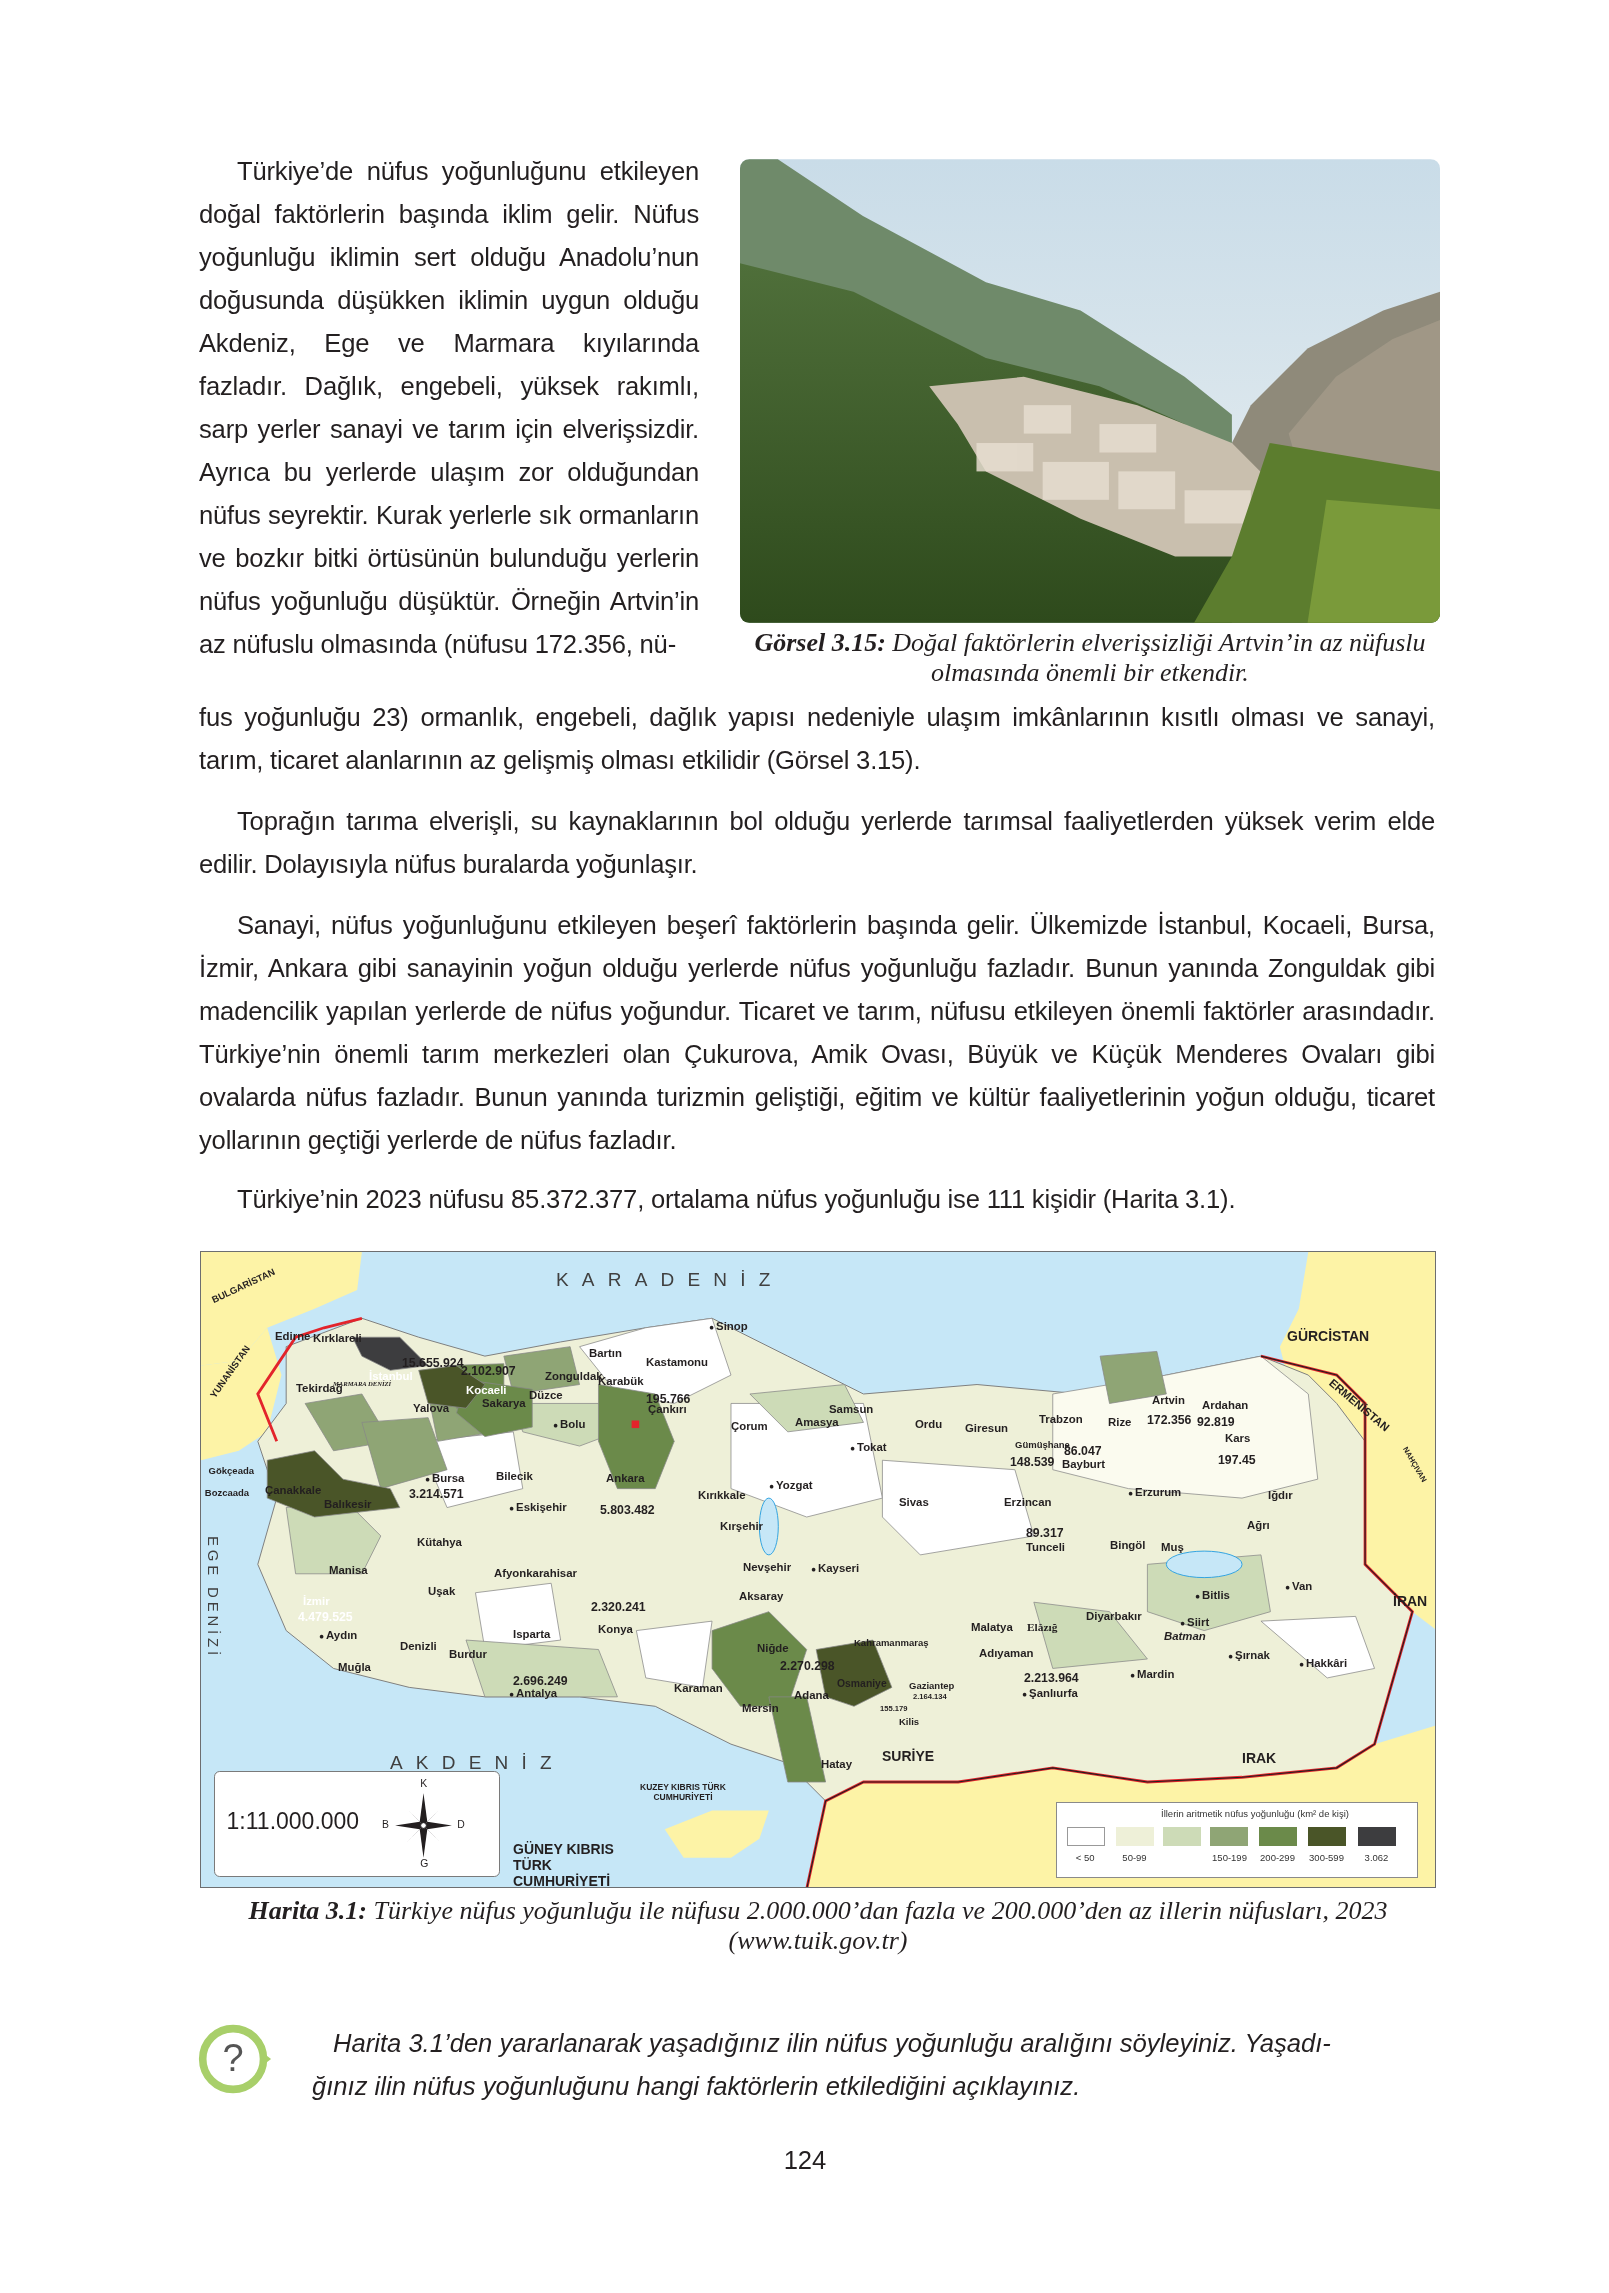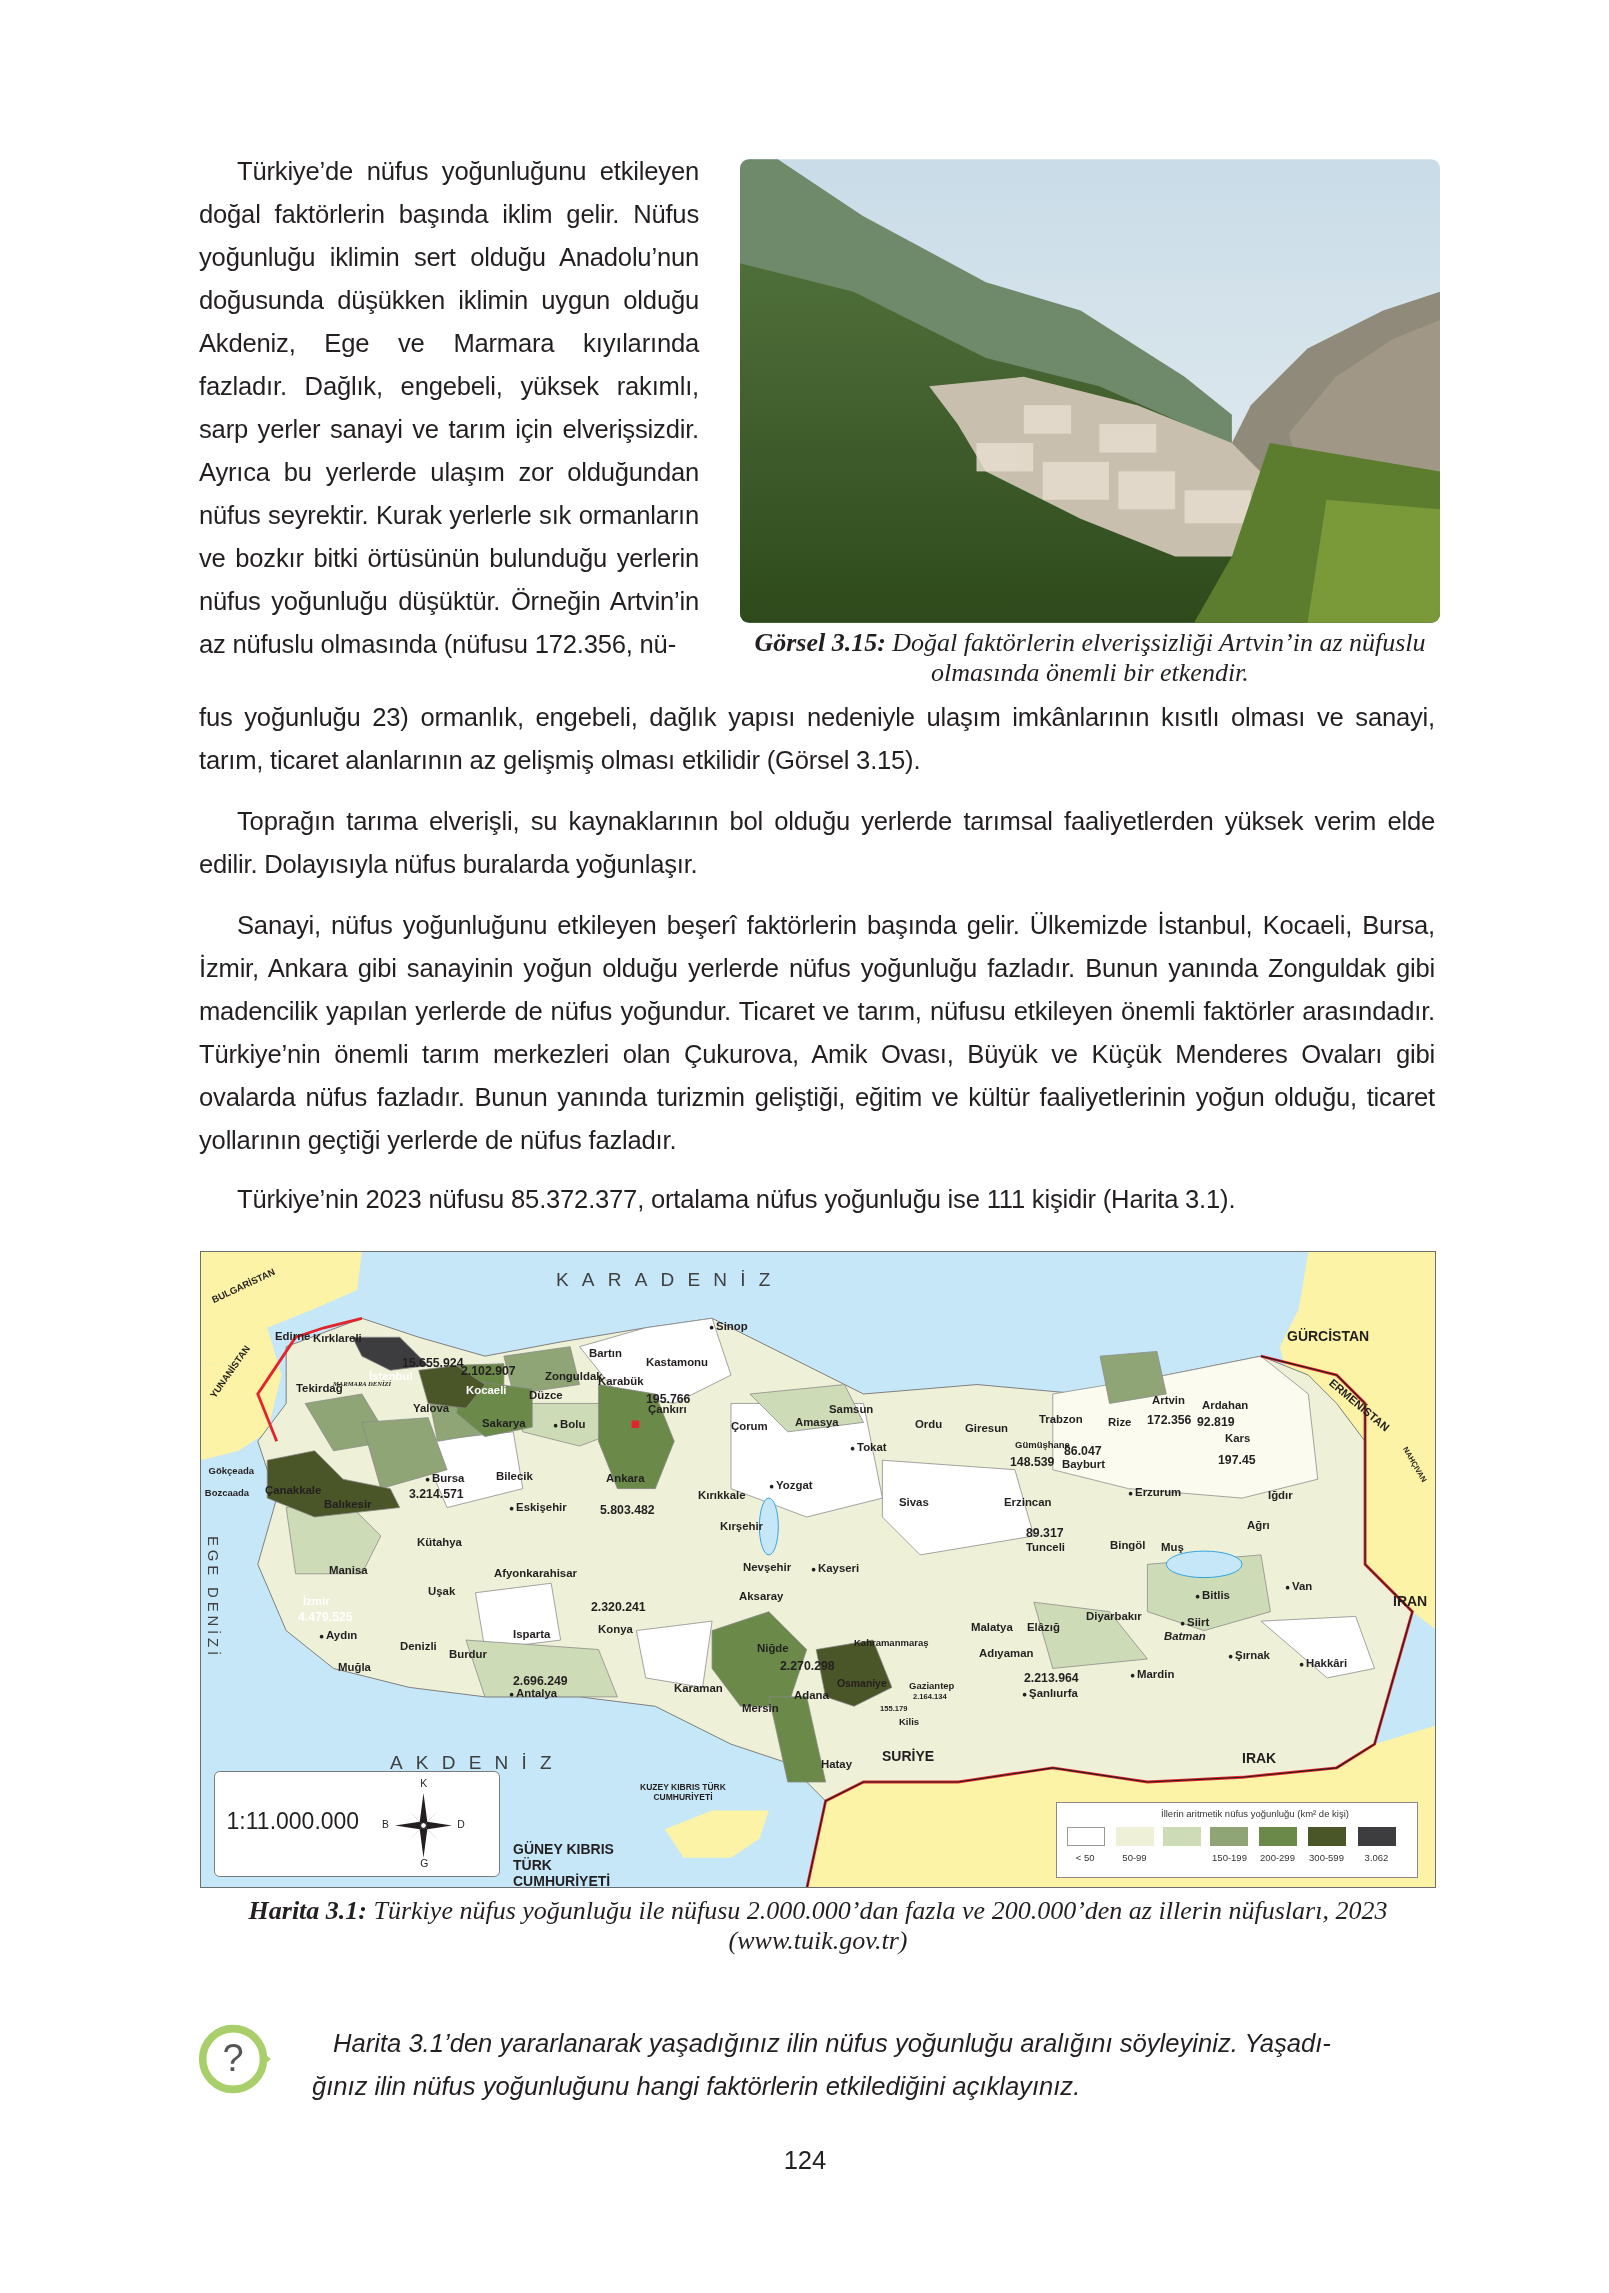--- a/index.html
+++ b/index.html
@@ -150,21 +150,21 @@
   <span class="lbl" style="left:312px; top:589px; font-size:14px; width:114px; white-space:normal; text-align:left;">GÜNEY KIBRIS TÜRK CUMHURİYETİ</span>
 
   <span class="lbl" style="left:74px; top:78px;">Edirne</span>
   <span class="lbl" style="left:112px; top:80px;">Kırklareli</span>
   <span class="lbl" style="left:95px; top:130px;">Tekirdağ</span>
   <span class="lbl white" style="left:168px; top:118px;">İstanbul</span>
   <span class="lbl num" style="left:201px; top:104px;">15.655.924</span>
   <span class="lbl white" style="left:265px; top:132px;">Kocaeli</span>
   <span class="lbl num" style="left:260px; top:112px;">2.102.907</span>
   <span class="lbl" style="left:212px; top:150px;">Yalova</span>
-  <span class="lbl" style="left:281px; top:165px;">Sakarya</span>
+  <span class="lbl" style="left:281px; top:145px;">Sakarya</span>
   <span class="lbl" style="left:328px; top:137px;">Düzce</span>
   <span class="lbl" style="left:344px; top:118px;">Zonguldak</span>
   <span class="lbl" style="left:388px; top:95px;">Bartın</span>
   <span class="lbl" style="left:397px; top:123px;">Karabük</span>
   <span class="lbl" style="left:445px; top:104px;">Kastamonu</span>
   <span class="lbl dot" style="left:508px; top:68px;">Sinop</span>
   <span class="lbl dot" style="left:352px; top:166px;">Bolu</span>
   <span class="lbl" style="left:447px; top:151px;">Çankırı</span>
   <span class="lbl num" style="left:445px; top:140px;">195.766</span>
   <span class="lbl" style="left:530px; top:168px;">Çorum</span>
@@ -194,21 +194,21 @@
   <span class="lbl" style="left:909px; top:287px;">Bingöl</span>
   <span class="lbl" style="left:960px; top:289px;">Muş</span>
   <span class="lbl dot" style="left:1084px; top:328px;">Van</span>
   <span class="lbl dot" style="left:994px; top:337px;">Bitlis</span>
   <span class="lbl dot" style="left:979px; top:364px;">Siirt</span>
   <span class="lbl" style="left:963px; top:378px;font-style:italic;">Batman</span>
   <span class="lbl dot" style="left:1027px; top:397px;">Şırnak</span>
   <span class="lbl dot" style="left:1098px; top:405px;">Hakkâri</span>
   <span class="lbl dot" style="left:929px; top:416px;">Mardin</span>
   <span class="lbl" style="left:885px; top:358px;">Diyarbakır</span>
-  <span class="lbl" style="left:826px; top:369px;">Elâzığ</span>
+  <span class="lbl" style="left:826px; top:369px;font-family:Liberation Serif, serif;">Elâzığ</span>
   <span class="lbl" style="left:770px; top:369px;">Malatya</span>
   <span class="lbl" style="left:778px; top:379px; top:395px;">Adıyaman</span>
   <span class="lbl dot" style="left:821px; top:435px;">Şanlıurfa</span>
   <span class="lbl num" style="left:823px; top:419px;">2.213.964</span>
   <span class="lbl" style="left:708px; top:428px; font-size:9.5px;">Gaziantep</span>
   <span class="lbl" style="left:712px; top:440px; font-size:7.6px;">2.164.134</span>
   <span class="lbl" style="left:698px; top:464px; font-size:9.5px;">Kilis</span>
   <span class="lbl" style="left:679px; top:452px; font-size:7.6px;">155.179</span>
   <span class="lbl" style="left:620px; top:506px;">Hatay</span>
   <span class="lbl" style="left:636px; top:426px; font-size:10.4px;">Osmaniye</span>

